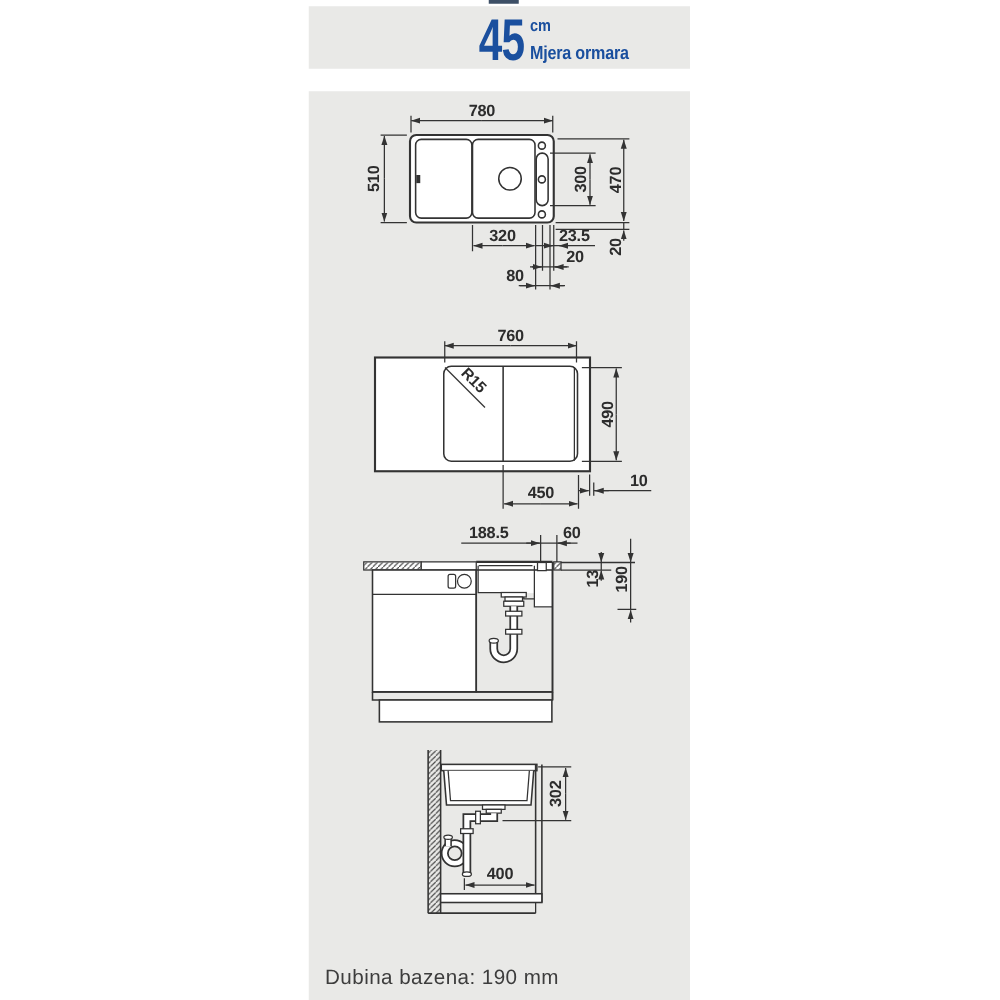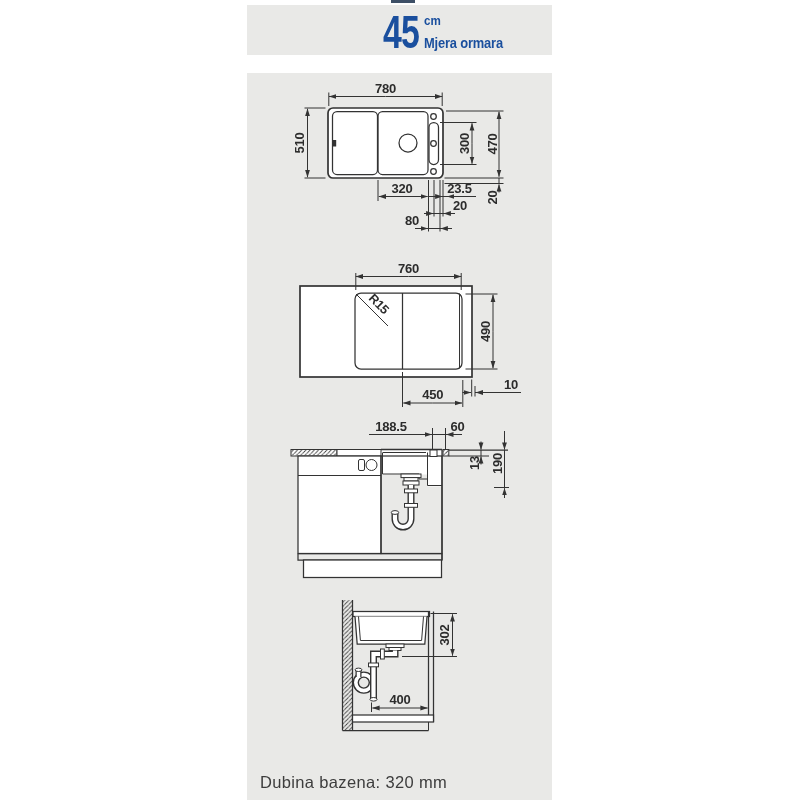--- a/index.html
+++ b/index.html
@@ -251,16 +251,16 @@
           <line class="ln" x1="371.5" y1="702.5" x2="371.5" y2="712"></line>
           <line class="ln" x1="400" y1="708" x2="372.4" y2="708" marker-end="url(#arr)"></line>
           <line class="ln" x1="400" y1="708" x2="427.6" y2="708" marker-end="url(#arr)"></line>
         </g>
 
         <text class="d" transform="translate(449,635) rotate(-90)" text-anchor="middle">302</text>
         <text class="d" x="400" y="703.5" text-anchor="middle">400</text>
       </g>
     </svg>
 
-    <div class="footer-note">Dubina bazena: 320 mm</div>
+    <div class="footer-note">Dubina bazena: 190 mm</div>
   </div>
 
 </div>
 
 </body></html>

